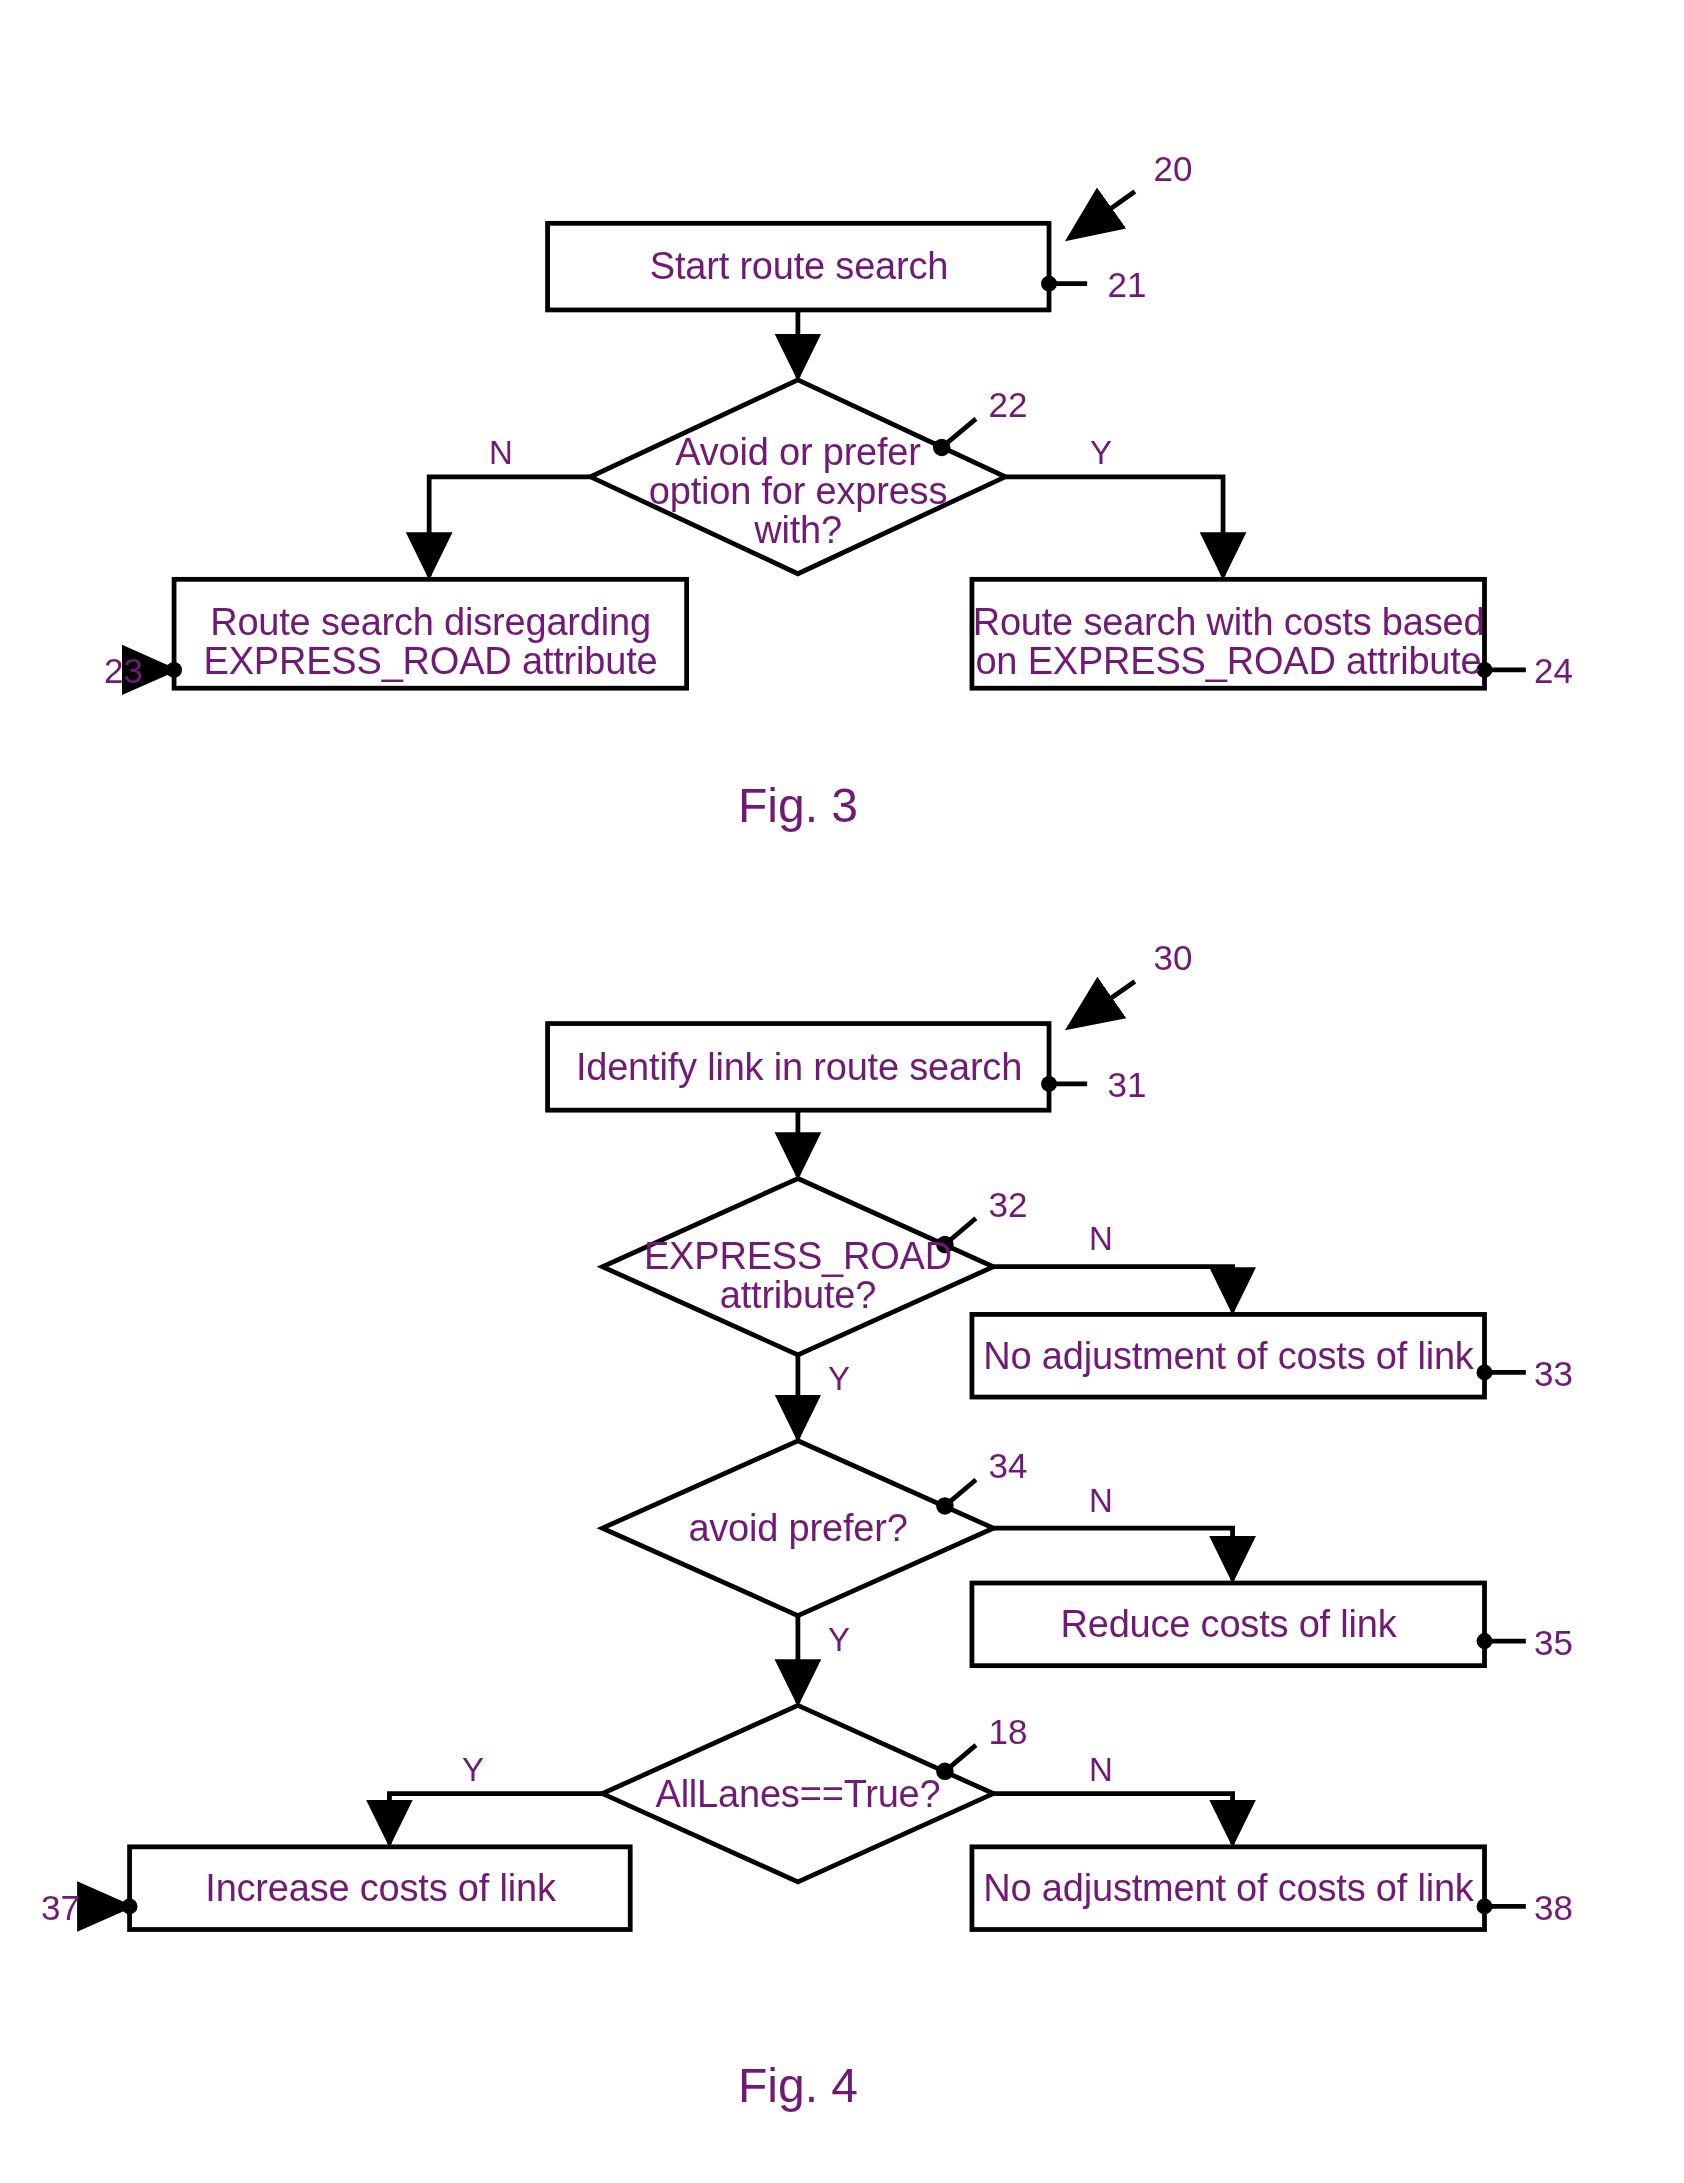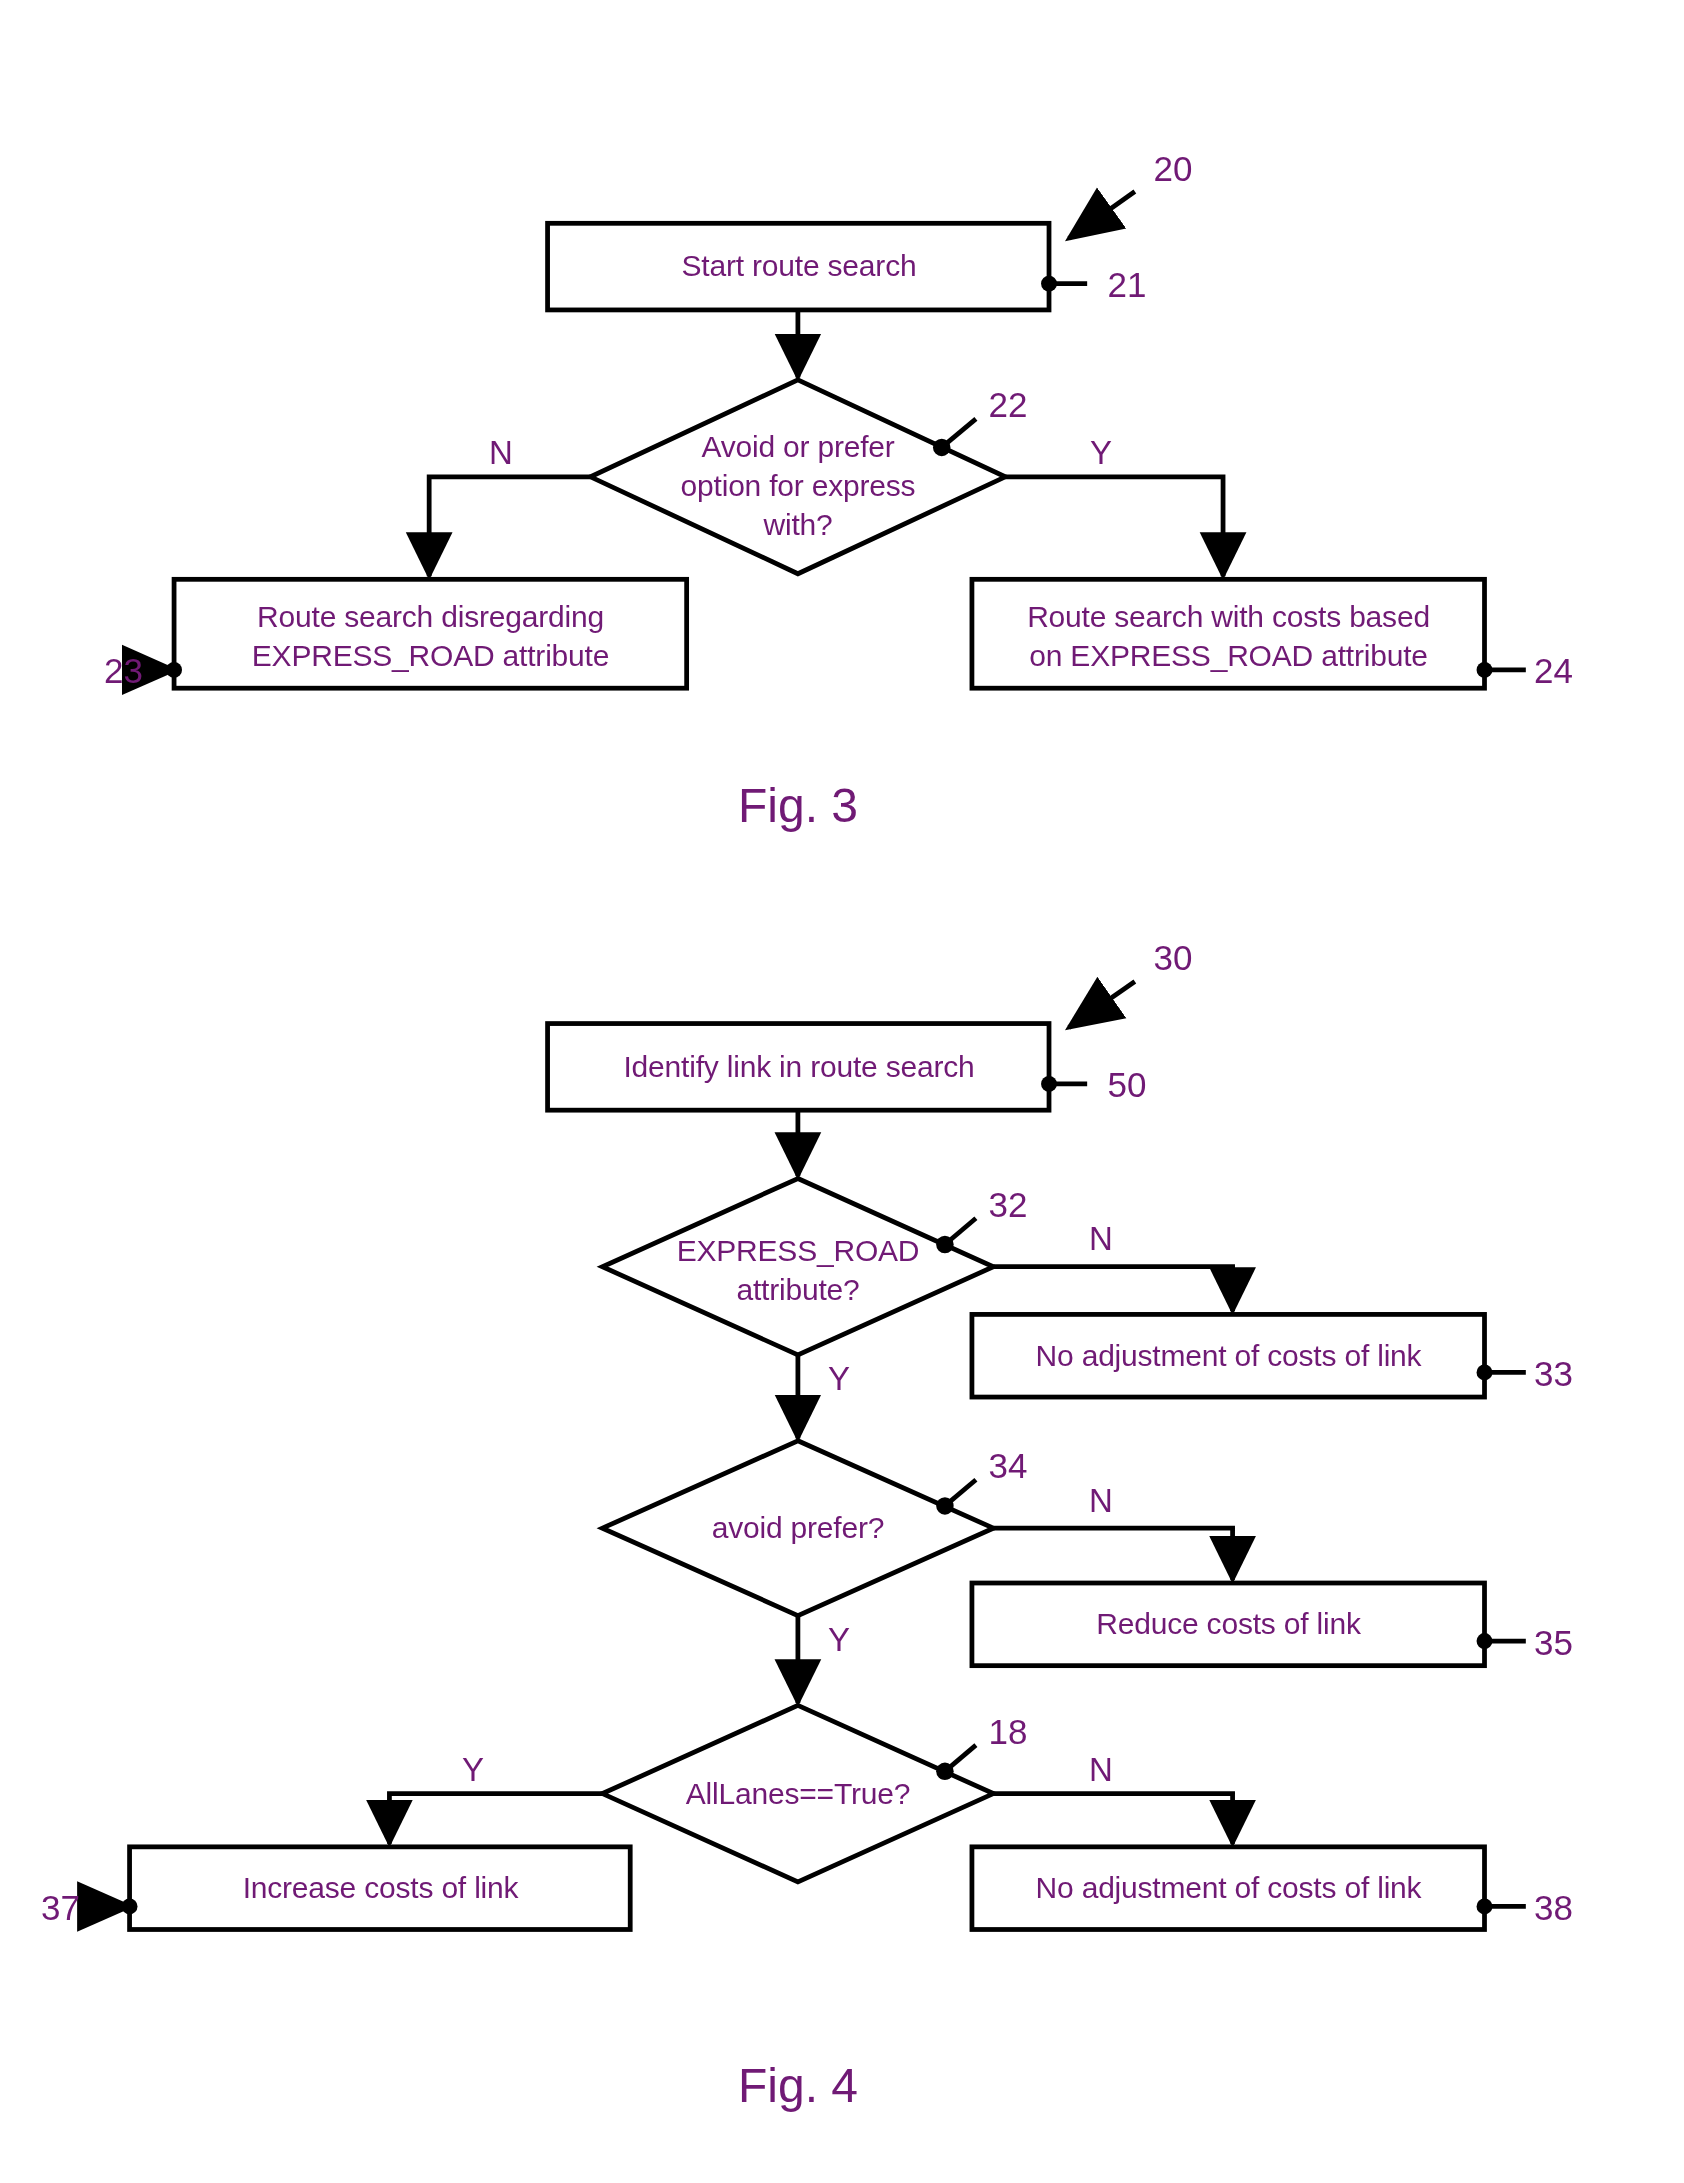--- a/index.html
+++ b/index.html
@@ -32,21 +32,21 @@
   .ref-num,
   .branch-label,
   .fig-caption {
     position: absolute;
     color: #701a75;
     text-align: center;
     white-space: pre;
     line-height: 1.28;
   }
   .node-text {
-    font-size: 30px;
+    font-size: 38px;
     letter-spacing: -0.2px;
   }
   .ref-num {
     font-size: 35px;
   }
   .branch-label {
     font-size: 33px;
   }
   .fig-caption {
     font-size: 48px;
@@ -165,21 +165,21 @@
 
   <div class="node-text" style="left:972px; top:598px; width:513px;">Route search with costs based</div>
   <div class="node-text" style="left:972px; top:637px; width:513px;">on EXPRESS_ROAD attribute</div>
   <div class="ref-num" style="left:1534px; top:649px; width:72px; text-align:left;">24</div>
 
   <div class="fig-caption" style="left:639px; top:775px; width:318px;">Fig. 3</div>
 
   <div class="ref-num" style="left:1137px; top:936px; width:72px;">30</div>
 
   <div class="node-text center-box" style="left:548px; top:1024px; width:502px; height:87px;">Identify link in route search</div>
-  <div class="ref-num" style="left:1095px; top:1063px; width:64px;">50</div>
+  <div class="ref-num" style="left:1095px; top:1063px; width:64px;">31</div>
 
   <div class="node-text" style="left:639px; top:1232px; width:318px;">EXPRESS_ROAD</div>
   <div class="node-text" style="left:639px; top:1271px; width:318px;">attribute?</div>
   <div class="ref-num" style="left:976px; top:1183px; width:64px;">32</div>
 
   <div class="branch-label" style="left:1077px; top:1218px; width:48px;">N</div>
   <div class="branch-label" style="left:815px; top:1358px; width:48px;">Y</div>
 
   <div class="node-text center-box" style="left:972px; top:1315px; width:513px; height:83px;">No adjustment of costs of link</div>
   <div class="ref-num" style="left:1534px; top:1352px; width:72px; text-align:left;">33</div>

